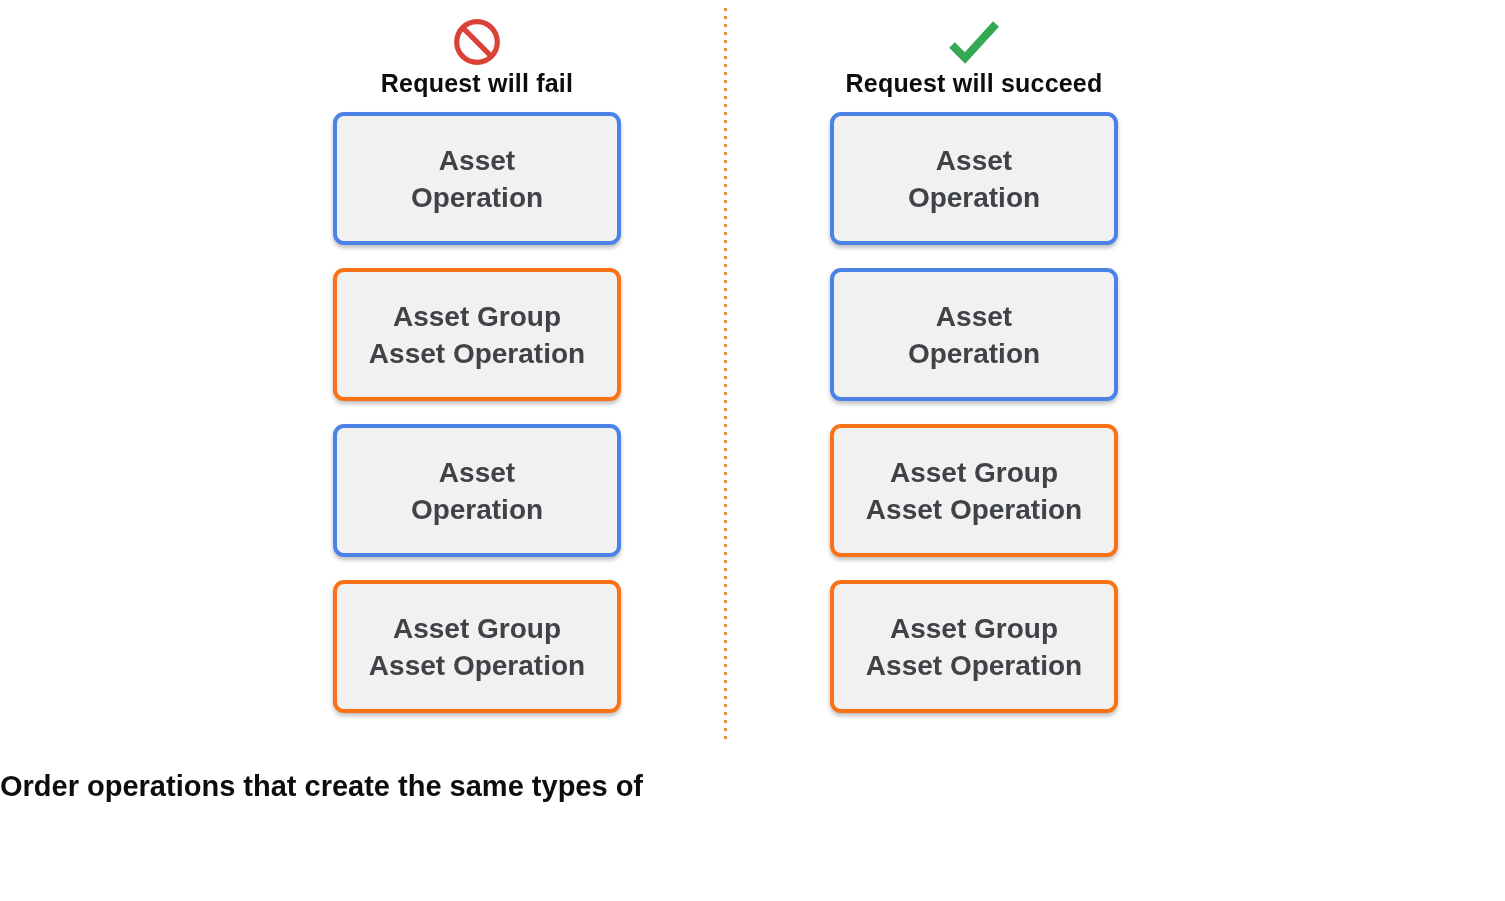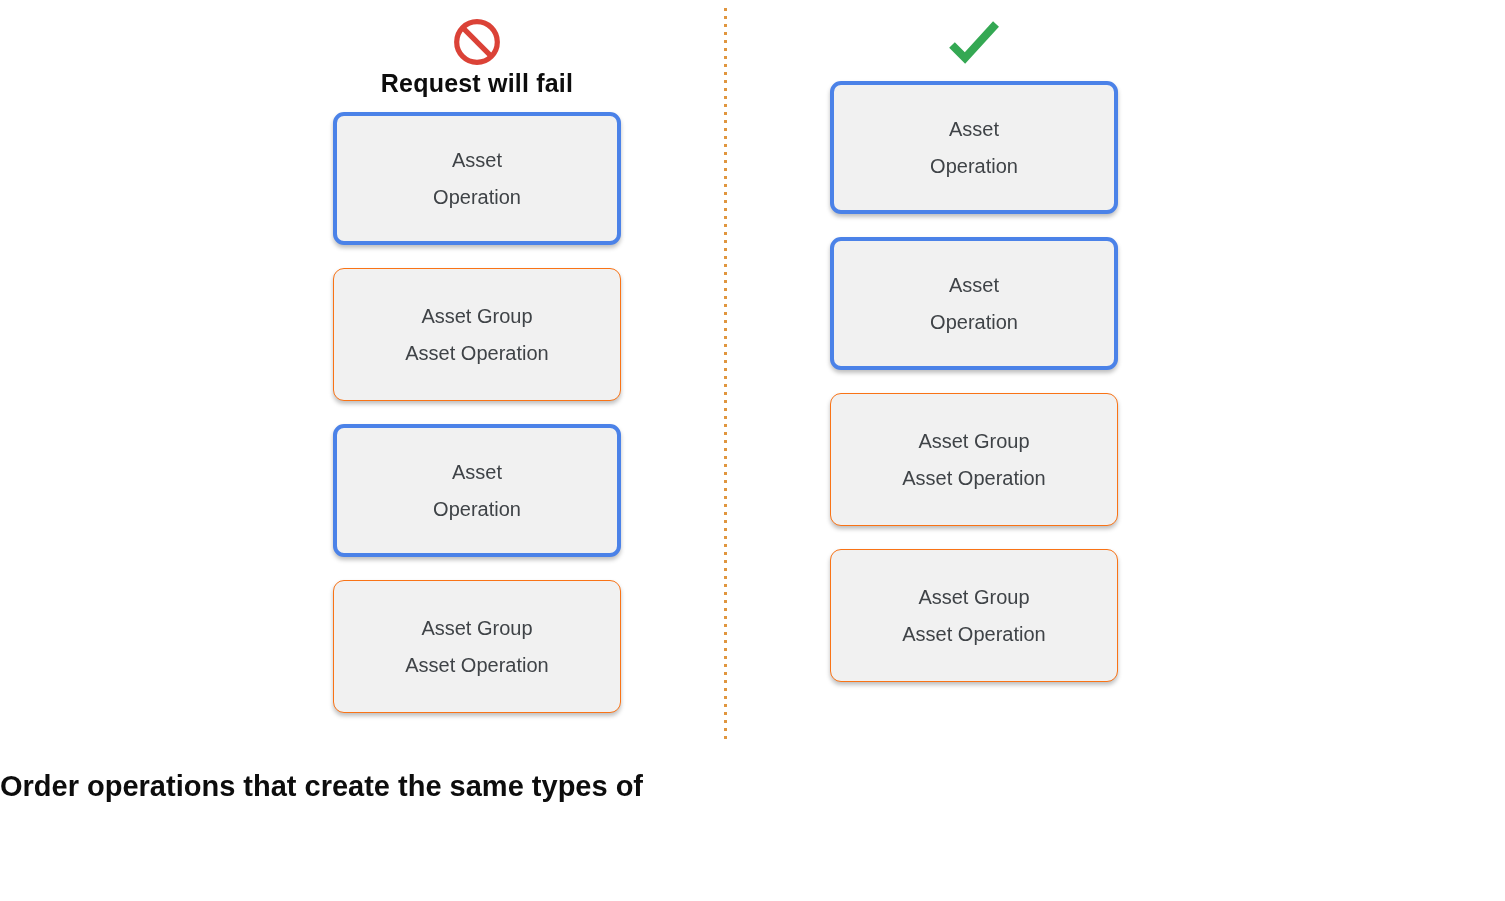--- a/index.html
+++ b/index.html
@@ -49,25 +49,25 @@
     height: 133px;
     border-radius: 11px;
     background: #f1f1f1;
     display: flex;
     flex-direction: column;
     align-items: center;
     justify-content: center;
     box-shadow: 0 3px 4px rgba(0,0,0,0.25);
   }
   .box-blue   { border: 4px solid #4b82e8; }
-  .box-orange { border: 1px solid #f97316; }
+  .box-orange { border: 4px solid #f97316; }
   .box-line {
-    font-size: 20px;
+    font-size: 28px;
     line-height: 37px;
-    font-weight: normal;
+    font-weight: bold;
     color: #3f4347;
     text-align: center;
     white-space: nowrap;
   }
   .divider {
     position: absolute;
     left: 724px;
     top: 8px;
     width: 3px;
     height: 733px;
@@ -124,20 +124,21 @@
   </div>
 
   <div class="divider"></div>
 
   <div class="column column-right">
     <div class="col-icon">
       <svg width="56" height="48" viewBox="0 0 56 48" aria-hidden="true">
         <polyline points="6,27 19,40 50,6" fill="none" stroke="#34a853" stroke-width="8" stroke-linecap="butt" stroke-linejoin="miter"></polyline>
       </svg>
     </div>
+    <div class="col-title">Request will succeed</div>
     <div class="boxes">
       <div class="box box-blue">
         <span class="box-line">Asset</span>
         <span class="box-line">Operation</span>
       </div>
       <div class="box box-blue">
         <span class="box-line">Asset</span>
         <span class="box-line">Operation</span>
       </div>
       <div class="box box-orange">

